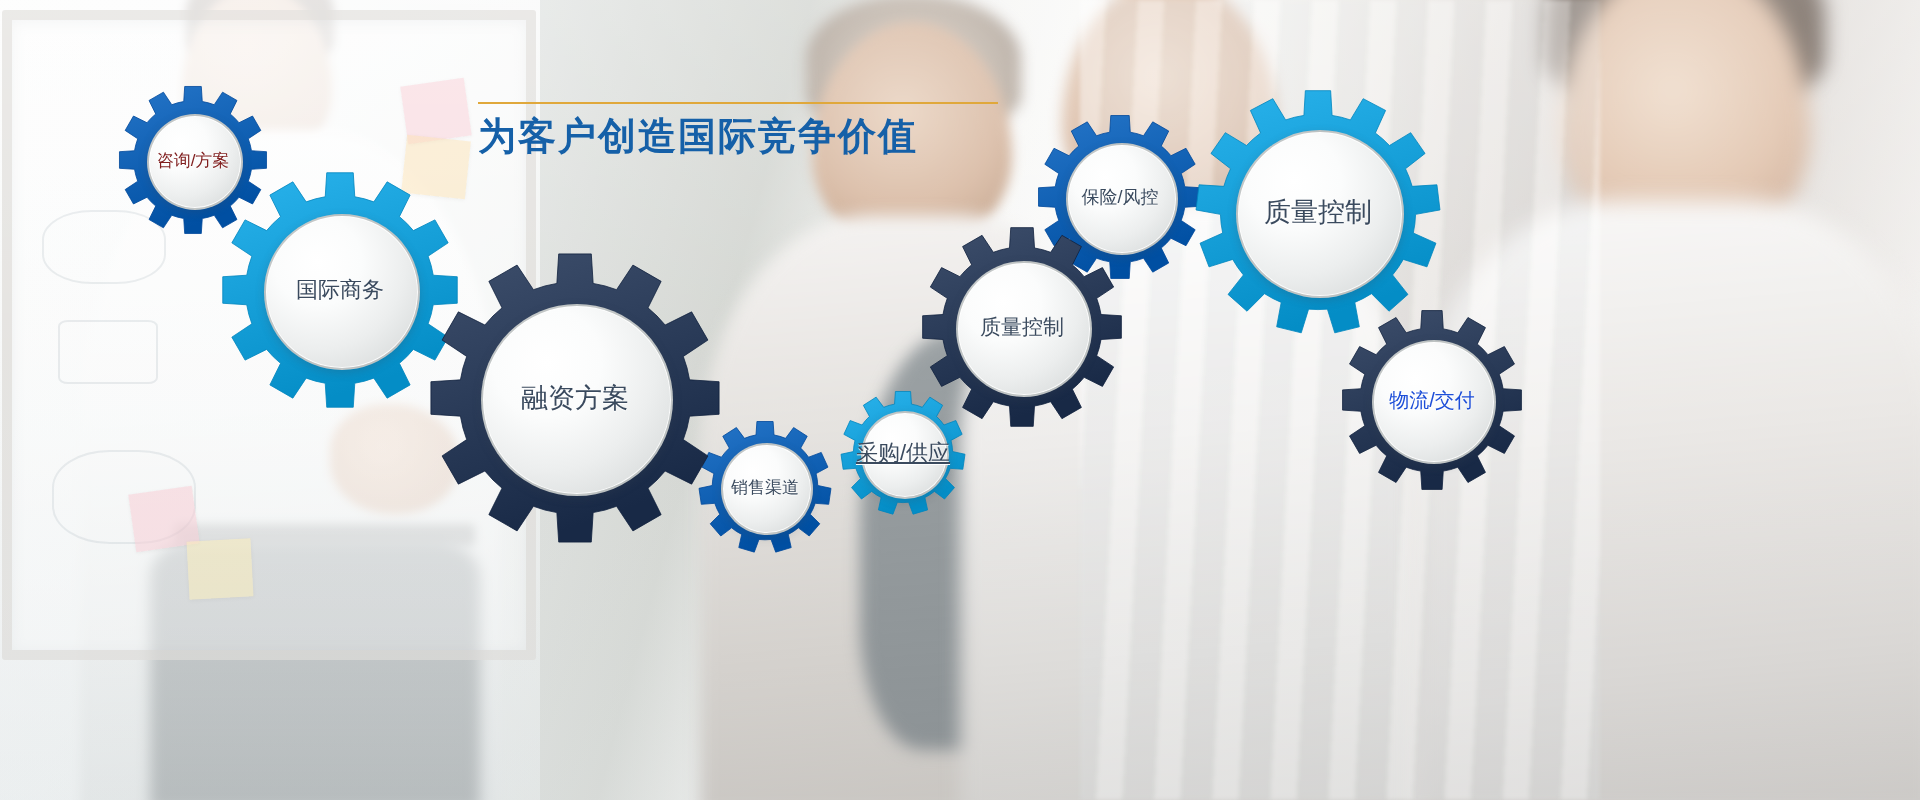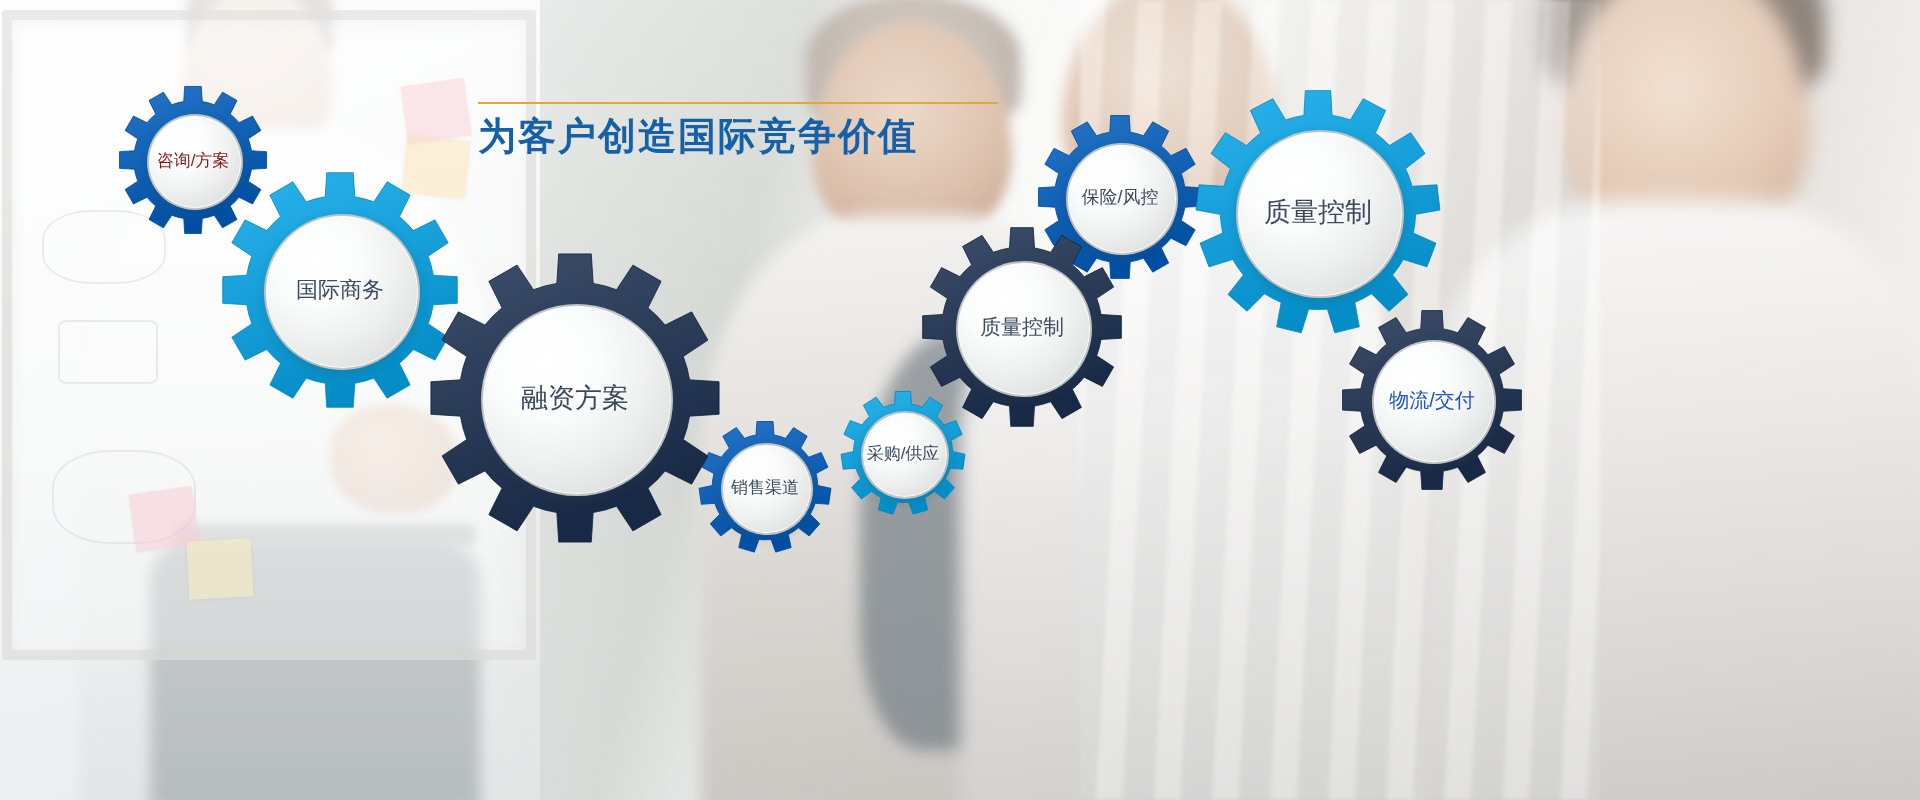--- a/index.html
+++ b/index.html
@@ -325,21 +325,21 @@
         <svg width="136" height="136" viewBox="-68 -68 136 136">
           <defs>
             <linearGradient id="gg4" x1="0" y1="0" x2="0.35" y2="1">
               <stop offset="0%" stop-color="#2ab3ec"></stop>
               <stop offset="100%" stop-color="#048dc6"></stop>
             </linearGradient>
           </defs>
           <path d="M-8.46,-48.87 L-7.59,-61.53 L7.59,-61.53 L8.46,-48.87 L13.97,-47.59 L19.31,-45.69 L26.88,-55.87 L39.66,-47.66 L33.54,-36.54 L37.49,-32.48 L40.94,-28.00 L52.82,-32.47 L59.13,-18.65 L47.97,-12.61 L49.10,-7.06 L49.58,-1.42 L61.99,1.24 L59.83,16.27 L47.17,15.33 L45.12,20.60 L42.47,25.61 L51.48,34.56 L41.53,46.04 L31.40,38.40 L26.82,41.73 L21.88,44.51 L24.62,56.90 L10.05,61.18 L5.65,49.28 L-0.00,49.60 L-5.65,49.28 L-10.05,61.18 L-24.62,56.90 L-21.88,44.51 L-26.82,41.73 L-31.40,38.40 L-41.53,46.04 L-51.48,34.56 L-42.47,25.61 L-45.12,20.60 L-47.17,15.33 L-59.83,16.27 L-61.99,1.24 L-49.58,-1.42 L-49.10,-7.06 L-47.97,-12.61 L-59.13,-18.65 L-52.82,-32.47 L-40.94,-28.00 L-37.49,-32.48 L-33.54,-36.54 L-39.66,-47.66 L-26.88,-55.87 L-19.31,-45.69 L-13.97,-47.59 Z" fill="url(#gg4)" stroke="#0085be" stroke-width="0.8" stroke-linejoin="round"></path>
         </svg>
         <div class="gear-hub" style="width: 84px; height: 84px; left: 26px; top: 26px;"></div>
-        <div class="gear-label" style="font-size: 17px; color: rgb(58, 74, 94);">采购/供应</div>
+        <div class="gear-label" style="font-size: 22px; color: rgb(58, 74, 94); text-decoration: underline;">采购/供应</div>
       </div>
       <div class="gear" style="left: 916px; top: 221px; width: 212px; height: 212px; z-index: 6;">
         <svg width="212" height="212" viewBox="-106 -106 212 212">
           <defs>
             <linearGradient id="gg5" x1="0" y1="0" x2="0.35" y2="1">
               <stop offset="0%" stop-color="#3e4f6c"></stop>
               <stop offset="100%" stop-color="#182946"></stop>
             </linearGradient>
           </defs>
           <path d="M-12.51,-79.02 L-11.23,-99.37 L11.23,-99.37 L12.51,-79.02 L20.71,-77.27 L28.67,-74.69 L39.95,-91.67 L59.41,-80.44 L50.35,-62.17 L56.57,-56.57 L62.17,-50.35 L80.44,-59.41 L91.67,-39.95 L74.69,-28.67 L77.27,-20.71 L79.02,-12.51 L99.37,-11.23 L99.37,11.23 L79.02,12.51 L77.27,20.71 L74.69,28.67 L91.67,39.95 L80.44,59.41 L62.17,50.35 L56.57,56.57 L50.35,62.17 L59.41,80.44 L39.95,91.67 L28.67,74.69 L20.71,77.27 L12.51,79.02 L11.23,99.37 L-11.23,99.37 L-12.51,79.02 L-20.71,77.27 L-28.67,74.69 L-39.95,91.67 L-59.41,80.44 L-50.35,62.17 L-56.57,56.57 L-62.17,50.35 L-80.44,59.41 L-91.67,39.95 L-74.69,28.67 L-77.27,20.71 L-79.02,12.51 L-99.37,11.23 L-99.37,-11.23 L-79.02,-12.51 L-77.27,-20.71 L-74.69,-28.67 L-91.67,-39.95 L-80.44,-59.41 L-62.17,-50.35 L-56.57,-56.57 L-50.35,-62.17 L-59.41,-80.44 L-39.95,-91.67 L-28.67,-74.69 L-20.71,-77.27 Z" fill="url(#gg5)" stroke="#10213e" stroke-width="0.8" stroke-linejoin="round"></path>

